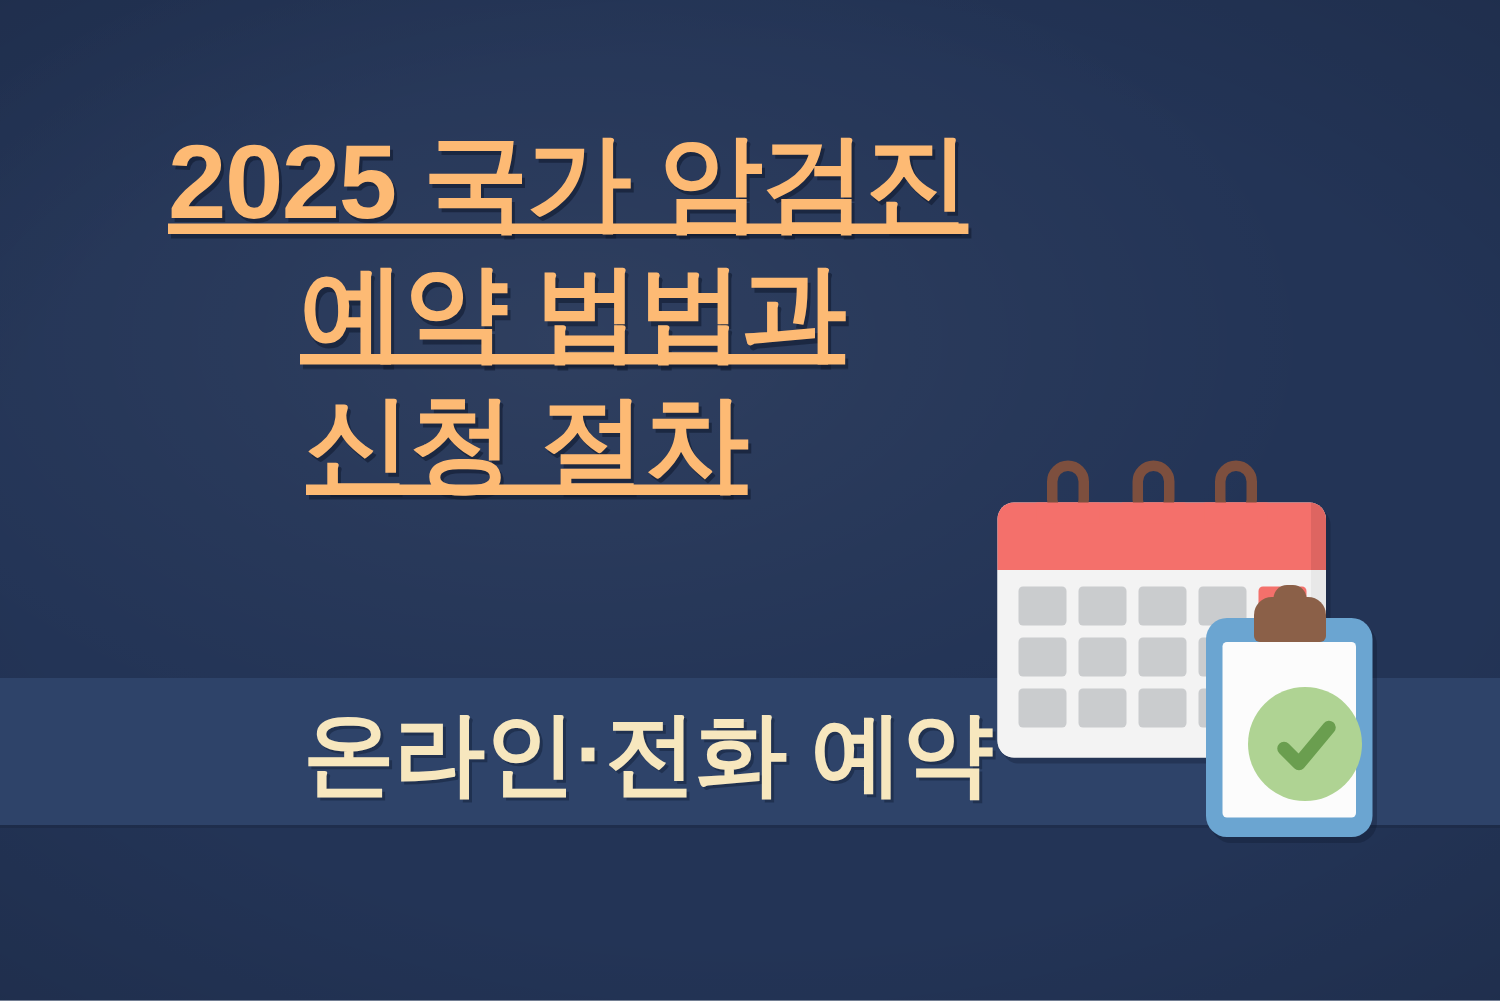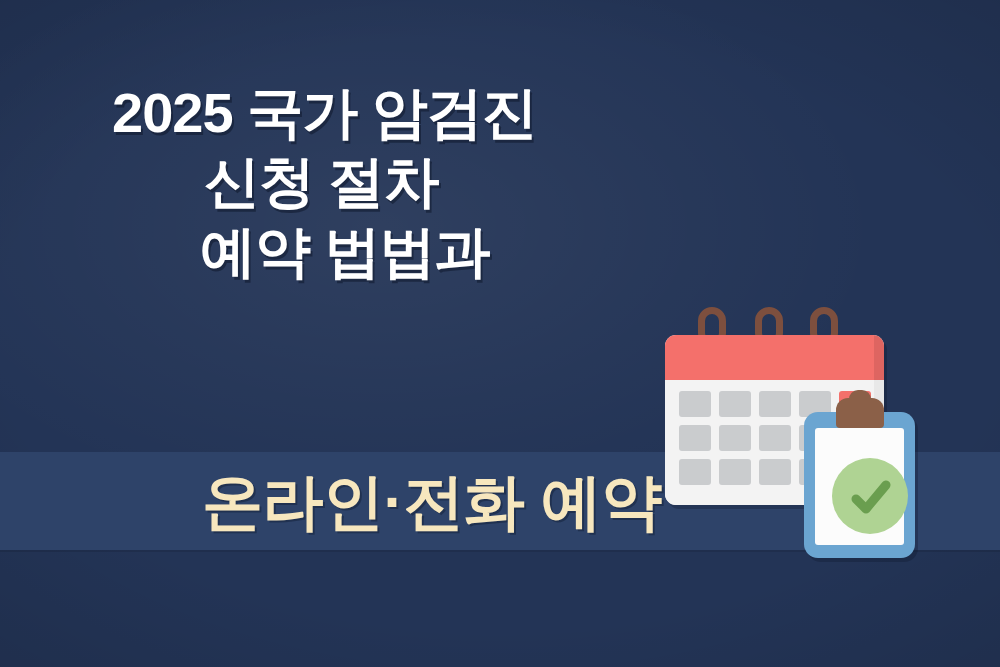--- a/index.html
+++ b/index.html
@@ -35,27 +35,28 @@
     background:rgba(0,0,0,0.10);
   }
 
   
   #title-block {
     position:absolute;
     left:112px; top:78px;
     width:800px;
   }
   .title-line {
-    color:#ffffff;
+    color:#fdba74;
     font-weight:700;
-    font-size:56px;
+    font-size:70px;
     line-height:1.24;
     letter-spacing:-1px;
     white-space:nowrap;
     text-shadow:2px 3px 0 rgba(14,24,44,0.55);
+    text-decoration:underline;
   }
   #title-line-2 { padding-left:88px; }
   #title-line-3 { padding-left:92px; }
 
   
   #subtitle {
     position:absolute;
     left:202px; top:462px;
     color:#F7E7BE;
     font-weight:700;
@@ -185,22 +186,22 @@
 </head>
 <body>
 
 <div id="card">
 
   <div id="bg-vignette"></div>
   <div id="accent-band"></div>
 
   <div id="title-block">
     <div class="title-line">2025 국가 암검진</div>
+    <div class="title-line" id="title-line-2">예약 법법과</div>
     <div class="title-line" id="title-line-3">신청 절차</div>
-    <div class="title-line" id="title-line-2">예약 법법과</div>
   </div>
 
   <div id="subtitle">온라인·전화 예약</div>
 
   <div id="illustration">
 
     <div id="calendar">
       <div id="calendar-header"></div>
       <div id="calendar-body"></div>
       <div id="calendar-grid">

